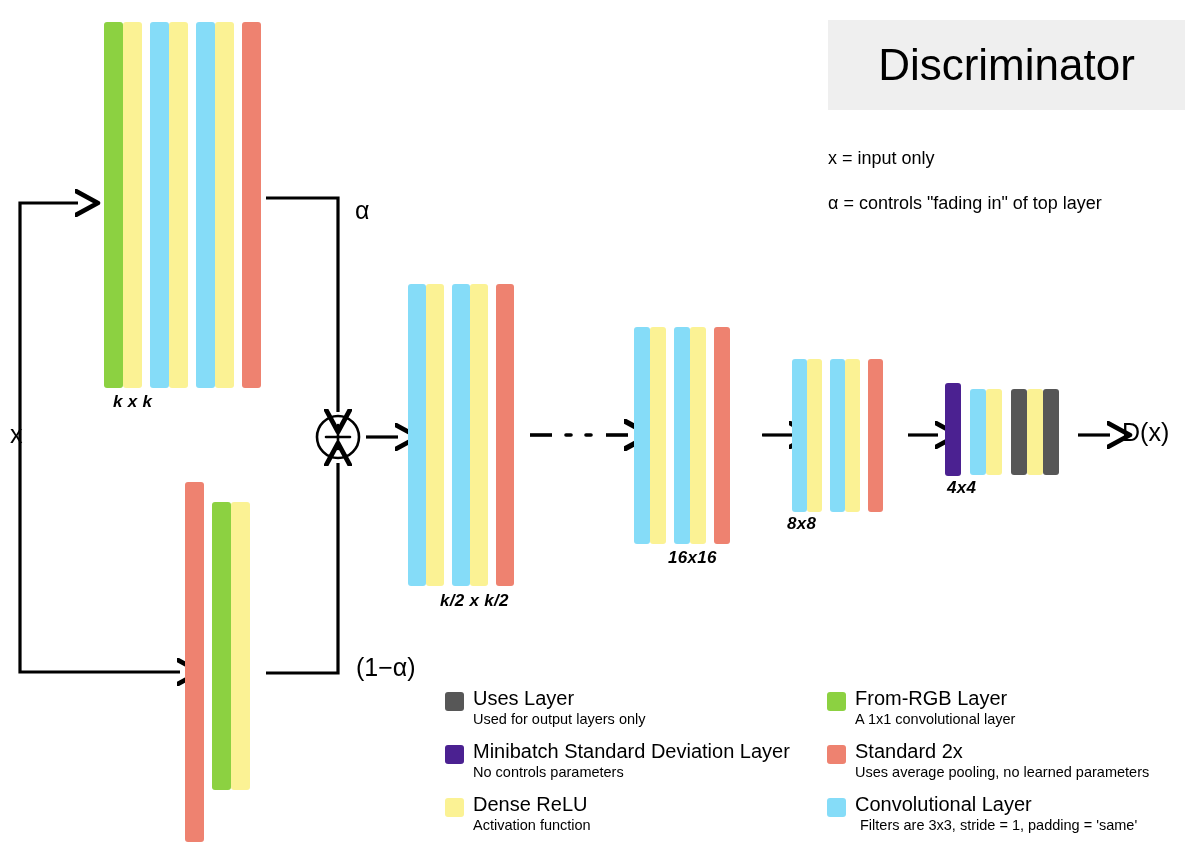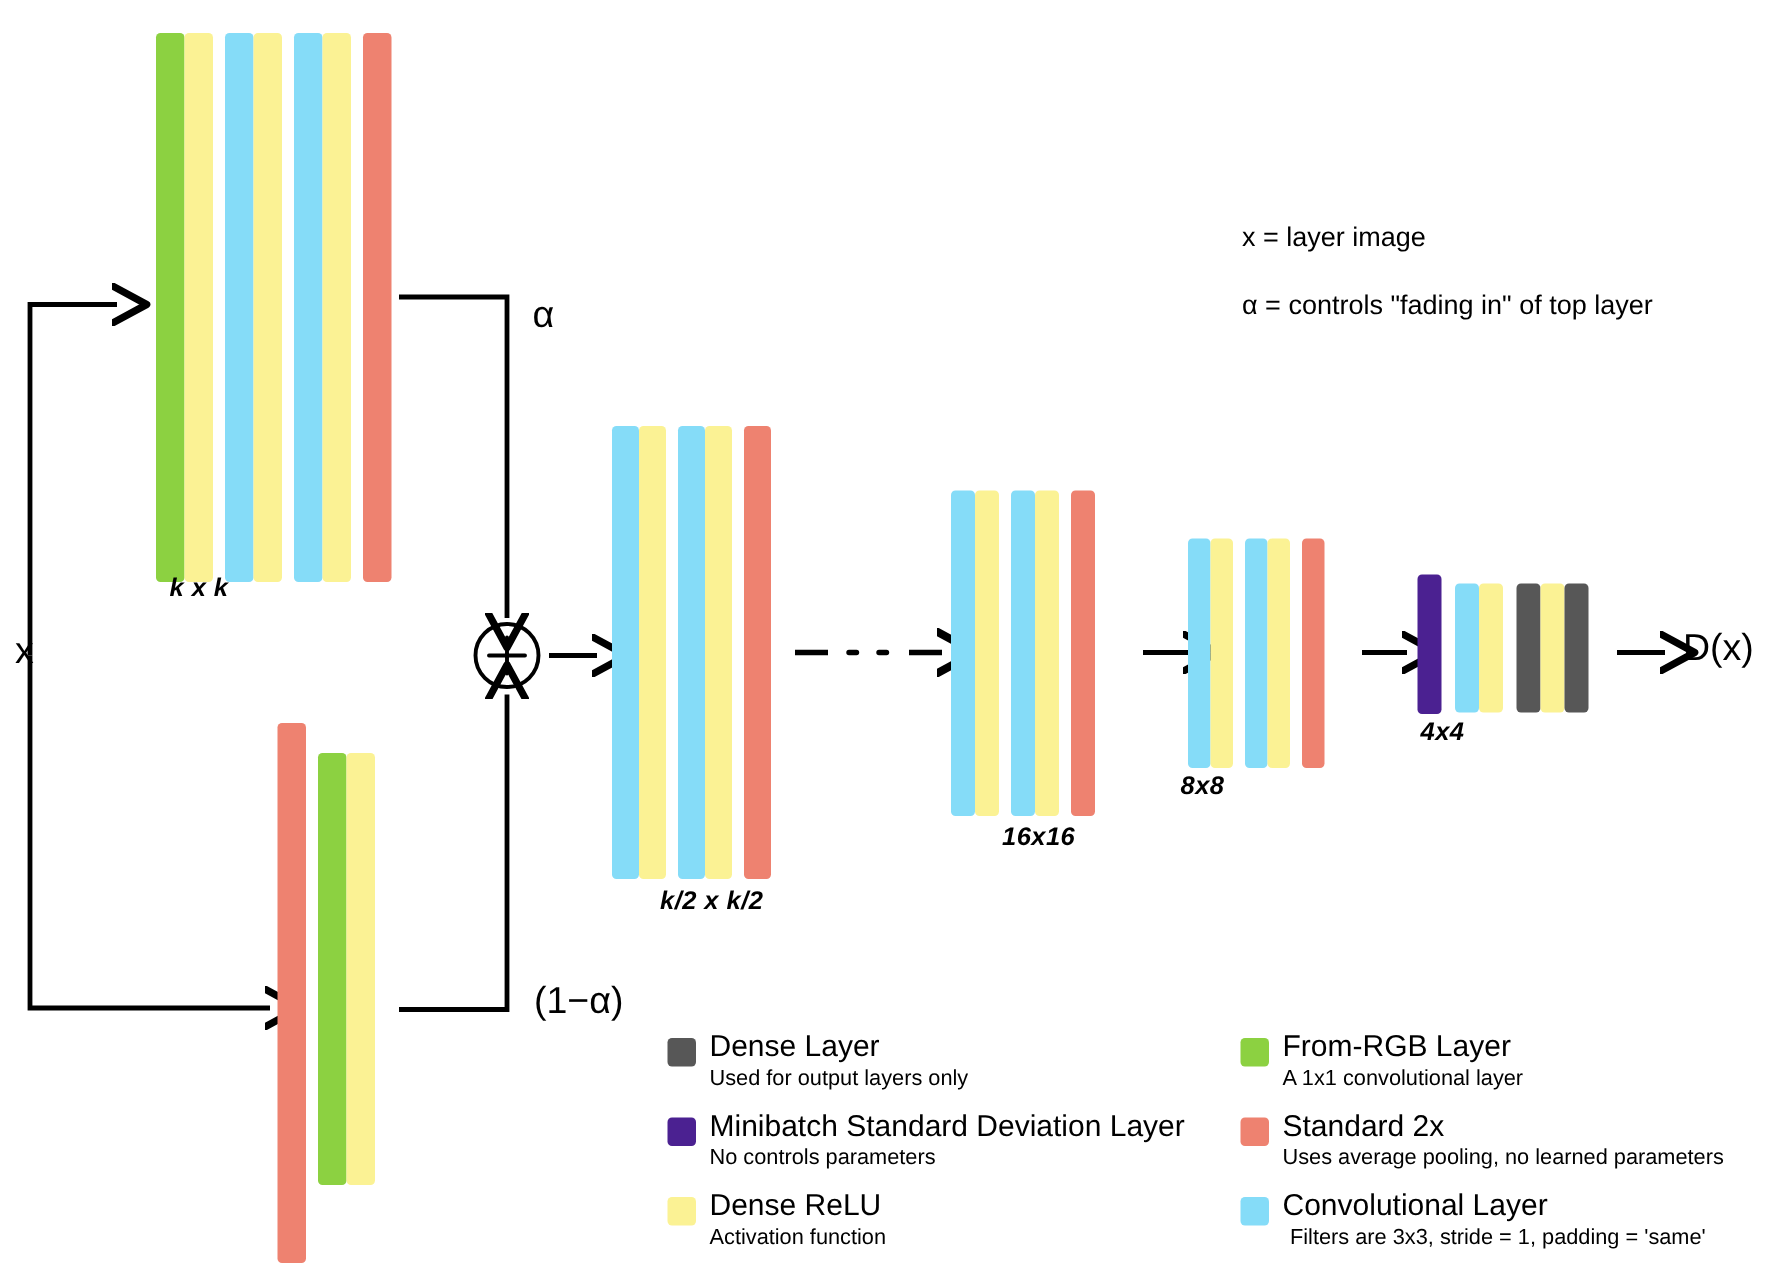--- a/index.html
+++ b/index.html
@@ -140,39 +140,42 @@
 
     <g stroke="#000" stroke-width="3.2" fill="none">
       <path d="M908,435 L938,435" marker-end="url(#ah)"></path>
     </g>
 
     <g stroke="#000" stroke-width="3.2" fill="none">
       <path d="M1078,435 L1110,435" marker-end="url(#ah)"></path>
     </g>
   </svg>
 
-
-  <div class="note" style="left:828px; top:148px;">x = layer image</div>
+  <div id="title-panel" style="left:828px; top:20px; width:357px; height:90px;">
+    <span id="title-text">Discriminator</span>
+  </div>
+
+  <div class="note" style="left:828px; top:148px;">x = input only</div>
   <div class="note" style="left:828px; top:193px;">α = controls "fading in" of top layer</div>
 
   <div class="mlabel big" style="left:10px; top:420px;">x</div>
   <div class="mlabel big" style="left:355px; top:196px;">α</div>
   <div class="mlabel big" style="left:356px; top:653px;">(1−α)</div>
   <div class="mlabel big" style="left:1122px; top:418px;">D(x)</div>
 
   <div class="stack" id="block-top-branch" style="left: 104px; top: 22px; height: 366px; width: 157px;">
       <div class="bar" style="position: absolute; left: 0px; top: 0px; width: 19px; height: 366px; background: rgb(140, 209, 65);"></div>
       <div class="bar" style="position: absolute; left: 19px; top: 0px; width: 19px; height: 366px; background: rgb(251, 242, 148);"></div>
       <div class="bar" style="position: absolute; left: 46px; top: 0px; width: 19px; height: 366px; background: rgb(133, 220, 248);"></div>
       <div class="bar" style="position: absolute; left: 65px; top: 0px; width: 19px; height: 366px; background: rgb(251, 242, 148);"></div>
       <div class="bar" style="position: absolute; left: 92px; top: 0px; width: 19px; height: 366px; background: rgb(133, 220, 248);"></div>
       <div class="bar" style="position: absolute; left: 111px; top: 0px; width: 19px; height: 366px; background: rgb(251, 242, 148);"></div>
       <div class="bar" style="position: absolute; left: 138px; top: 0px; width: 19px; height: 366px; background: rgb(238, 130, 112);"></div>
     </div>
-  <div class="caption" style="left:113px; top:382px;text-align:center;">k x k</div>
+  <div class="caption" style="left:113px; top:392px;text-align:center;">k x k</div>
 
   <div class="stack" id="block-bottom-branch" style="left: 185px; top: 482px; height: 360px; width: 65px;">
       <div class="bar" style="position: absolute; left: 0px; top: 0px; width: 19px; height: 360px; background: rgb(238, 130, 112);"></div>
       <div class="bar" style="position: absolute; left: 27px; top: 19.8px; width: 19px; height: 288px; background: rgb(140, 209, 65);"></div>
       <div class="bar" style="position: absolute; left: 46px; top: 19.8px; width: 19px; height: 288px; background: rgb(251, 242, 148);"></div>
     </div>
 
   <div class="stack" id="block-half-k" style="left: 408px; top: 284px; height: 302px; width: 106px;">
       <div class="bar" style="position: absolute; left: 0px; top: 0px; width: 18px; height: 302px; background: rgb(133, 220, 248);"></div>
       <div class="bar" style="position: absolute; left: 18px; top: 0px; width: 18px; height: 302px; background: rgb(251, 242, 148);"></div>
@@ -205,21 +208,21 @@
       <div class="bar" style="position: absolute; left: 25px; top: 5.58px; width: 16px; height: 86.49px; background: rgb(133, 220, 248);"></div>
       <div class="bar" style="position: absolute; left: 41px; top: 5.58px; width: 16px; height: 86.49px; background: rgb(251, 242, 148);"></div>
       <div class="bar" style="position: absolute; left: 66px; top: 5.58px; width: 16px; height: 86.49px; background: rgb(87, 87, 87);"></div>
       <div class="bar" style="position: absolute; left: 82px; top: 5.58px; width: 16px; height: 86.49px; background: rgb(251, 242, 148);"></div>
       <div class="bar" style="position: absolute; left: 98px; top: 5.58px; width: 16px; height: 86.49px; background: rgb(87, 87, 87);"></div>
     </div>
   <div class="caption" style="left:947px; top:478px;">4x4</div>
 
   <div class="legend-item" style="left:445px; top:690px;">
     <span class="legend-swatch" style="background: rgb(87, 87, 87);"></span>
-    <span class="legend-title">Dense Layer</span>
+    <span class="legend-title">Uses Layer</span>
     <span class="legend-sub">Used for output layers only</span>
   </div>
   <div class="legend-item" style="left:445px; top:743px;">
     <span class="legend-swatch" style="background: rgb(75, 33, 145);"></span>
     <span class="legend-title">Minibatch Standard Deviation Layer</span>
     <span class="legend-sub">No controls parameters</span>
   </div>
   <div class="legend-item" style="left:445px; top:796px;">
     <span class="legend-swatch" style="background: rgb(251, 242, 148);"></span>
     <span class="legend-title">Dense ReLU</span>

